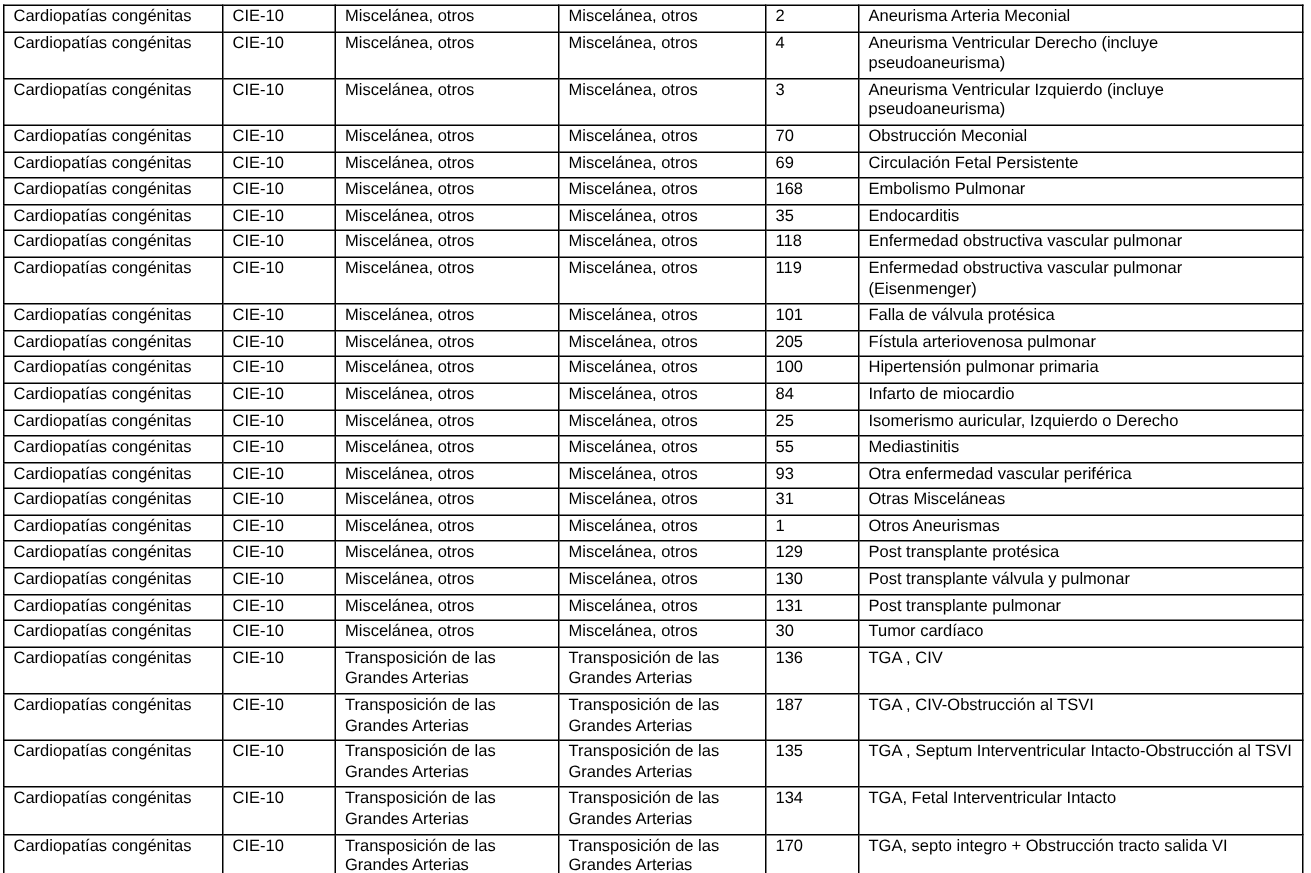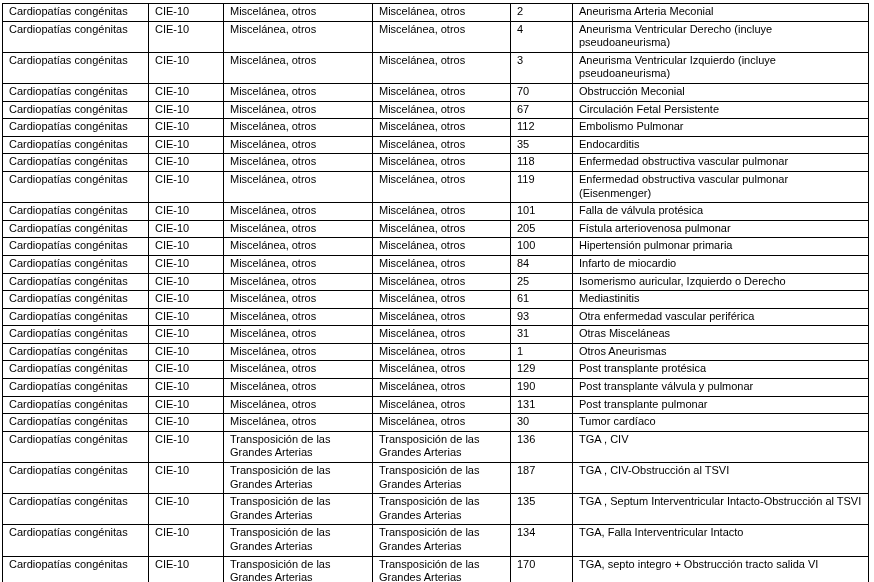--- a/index.html
+++ b/index.html
@@ -86,29 +86,29 @@
           <td>Miscelánea, otros</td>
           <td>Miscelánea, otros</td>
           <td>70</td>
           <td>Obstrucción Meconial</td>
         </tr>
         <tr>
           <td>Cardiopatías congénitas</td>
           <td>CIE-10</td>
           <td>Miscelánea, otros</td>
           <td>Miscelánea, otros</td>
-          <td>67</td>
+          <td>69</td>
           <td>Circulación Fetal Persistente</td>
         </tr>
         <tr>
           <td>Cardiopatías congénitas</td>
           <td>CIE-10</td>
           <td>Miscelánea, otros</td>
           <td>Miscelánea, otros</td>
-          <td>112</td>
+          <td>168</td>
           <td>Embolismo Pulmonar</td>
         </tr>
         <tr>
           <td>Cardiopatías congénitas</td>
           <td>CIE-10</td>
           <td>Miscelánea, otros</td>
           <td>Miscelánea, otros</td>
           <td>35</td>
           <td>Endocarditis</td>
         </tr>
@@ -166,21 +166,21 @@
           <td>Miscelánea, otros</td>
           <td>Miscelánea, otros</td>
           <td>25</td>
           <td>Isomerismo auricular, Izquierdo o Derecho</td>
         </tr>
         <tr>
           <td>Cardiopatías congénitas</td>
           <td>CIE-10</td>
           <td>Miscelánea, otros</td>
           <td>Miscelánea, otros</td>
-          <td>61</td>
+          <td>55</td>
           <td>Mediastinitis</td>
         </tr>
         <tr>
           <td>Cardiopatías congénitas</td>
           <td>CIE-10</td>
           <td>Miscelánea, otros</td>
           <td>Miscelánea, otros</td>
           <td>93</td>
           <td>Otra enfermedad vascular periférica</td>
         </tr>
@@ -206,21 +206,21 @@
           <td>Miscelánea, otros</td>
           <td>Miscelánea, otros</td>
           <td>129</td>
           <td>Post transplante protésica</td>
         </tr>
         <tr>
           <td>Cardiopatías congénitas</td>
           <td>CIE-10</td>
           <td>Miscelánea, otros</td>
           <td>Miscelánea, otros</td>
-          <td>190</td>
+          <td>130</td>
           <td>Post transplante válvula y pulmonar</td>
         </tr>
         <tr>
           <td>Cardiopatías congénitas</td>
           <td>CIE-10</td>
           <td>Miscelánea, otros</td>
           <td>Miscelánea, otros</td>
           <td>131</td>
           <td>Post transplante pulmonar</td>
         </tr>
@@ -255,21 +255,21 @@
           <td>Transposición de las Grandes Arterias</td>
           <td>135</td>
           <td>TGA , Septum Interventricular Intacto-Obstrucción al TSVI</td>
         </tr>
         <tr>
           <td>Cardiopatías congénitas</td>
           <td>CIE-10</td>
           <td>Transposición de las Grandes Arterias</td>
           <td>Transposición de las Grandes Arterias</td>
           <td>134</td>
-          <td>TGA, Falla Interventricular Intacto</td>
+          <td>TGA, Fetal Interventricular Intacto</td>
         </tr>
         <tr>
           <td>Cardiopatías congénitas</td>
           <td>CIE-10</td>
           <td>Transposición de las Grandes Arterias</td>
           <td>Transposición de las Grandes Arterias</td>
           <td>170</td>
           <td>TGA, septo integro + Obstrucción tracto salida VI</td>
         </tr>
       </tbody>

